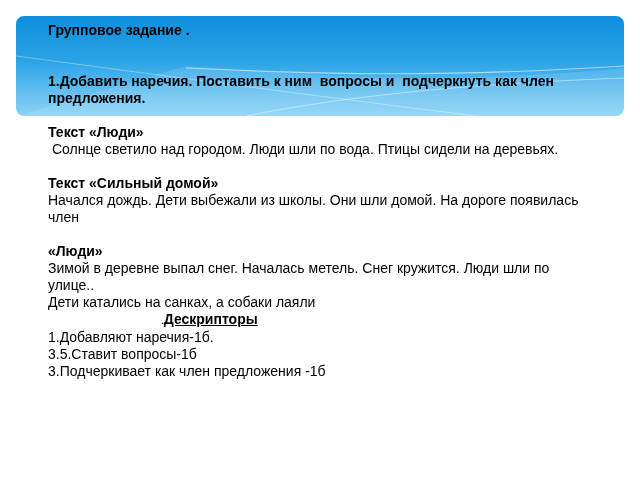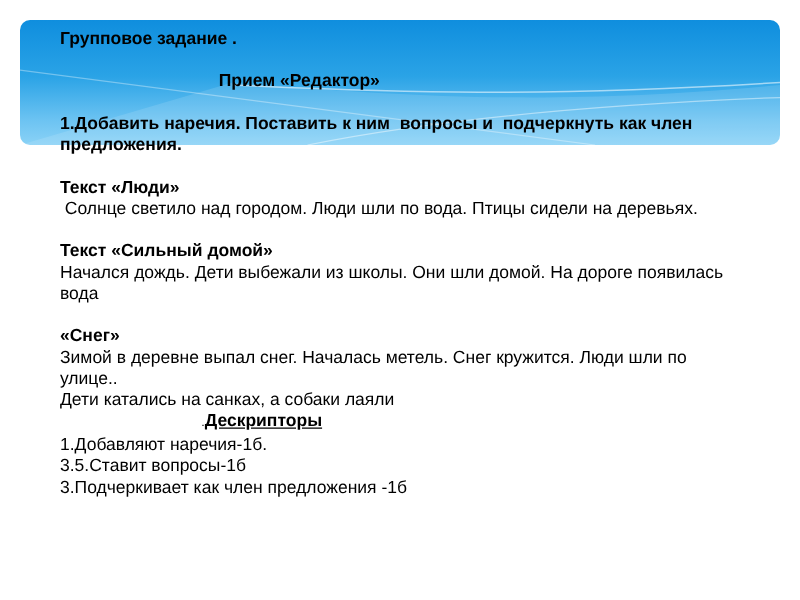--- a/index.html
+++ b/index.html
@@ -73,36 +73,35 @@
       <path d="M 170 50 C 300 60, 420 70, 608 52 L 608 100 L 0 100 L 0 100 Z" fill="rgba(255,255,255,0.12)"></path>
       <path d="M 170 52 C 300 58, 420 62, 608 50" stroke="rgba(255,255,255,0.55)" stroke-width="1.2" fill="none"></path>
       <path d="M 230 100 C 330 80, 450 68, 608 62" stroke="rgba(255,255,255,0.45)" stroke-width="1" fill="none"></path>
       <path d="M 0 40 C 150 60, 300 80, 460 100" stroke="rgba(255,255,255,0.35)" stroke-width="1" fill="none"></path>
     </svg>
   </div>
 
   <div class="content">
     <span class="line bold">Групповое задание .</span>
     <div class="gap"></div>
-    <span class="line bold indent-title">Прием «Редактор»</span>
     <div class="gap"></div>
     <span class="line bold">1.Добавить наречия. Поставить к ним  вопросы и  подчеркнуть как член</span>
     <span class="line bold">предложения.</span>
     <div class="gap"></div>
 
     <span class="line bold">Текст «Люди»</span>
     <span class="line"> Солнце светило над городом. Люди шли по вода. Птицы сидели на деревьях.</span>
     <div class="gap"></div>
 
     <span class="line bold">Текст «Сильный домой»</span>
     <span class="line">Начался дождь. Дети выбежали из школы. Они шли домой. На дороге появилась</span>
-    <span class="line">вода</span>
+    <span class="line">член</span>
     <div class="gap"></div>
 
-    <span class="line bold">«Снег»</span>
+    <span class="line bold">«Люди»</span>
     <span class="line">Зимой в деревне выпал снег. Началась метель. Снег кружится. Люди шли по</span>
     <span class="line">улице..</span>
     <span class="line">Дети катались на санках, а собаки лаяли</span>
 
     <span class="line descr-line"><span class="descr-dot">.</span><span class="underline">Дескрипторы</span></span>
     <span class="line">1.Добавляют наречия-1б.</span>
     <span class="line">3.5.Ставит вопросы-1б</span>
     <span class="line">3.Подчеркивает как член предложения -1б</span>
   </div>
 </div>

